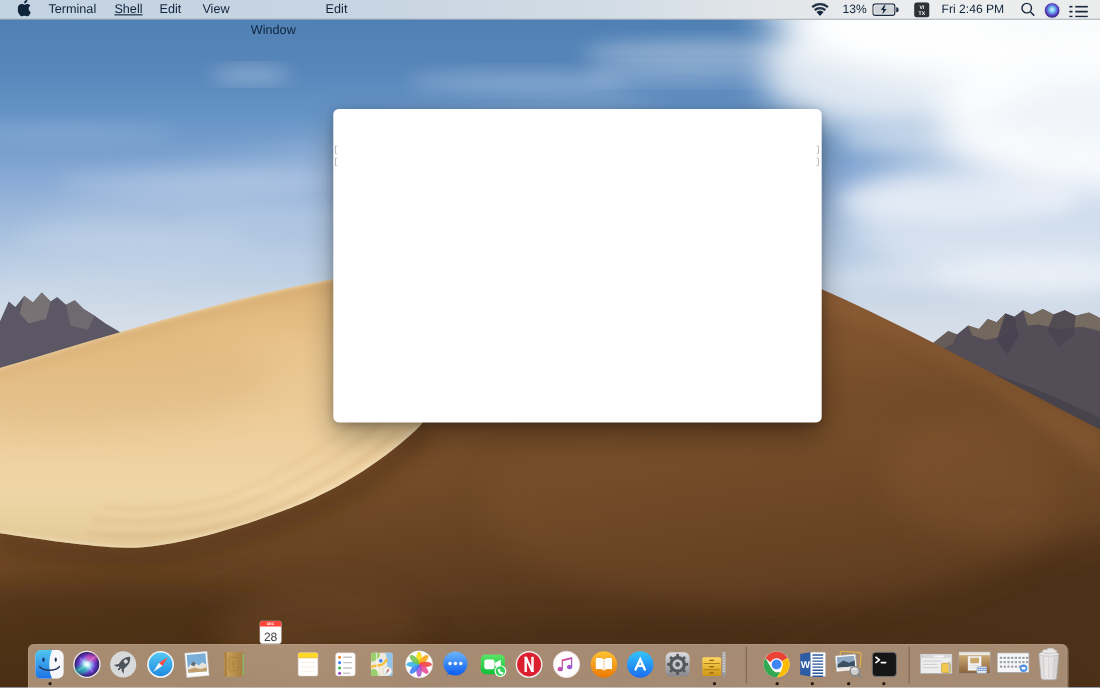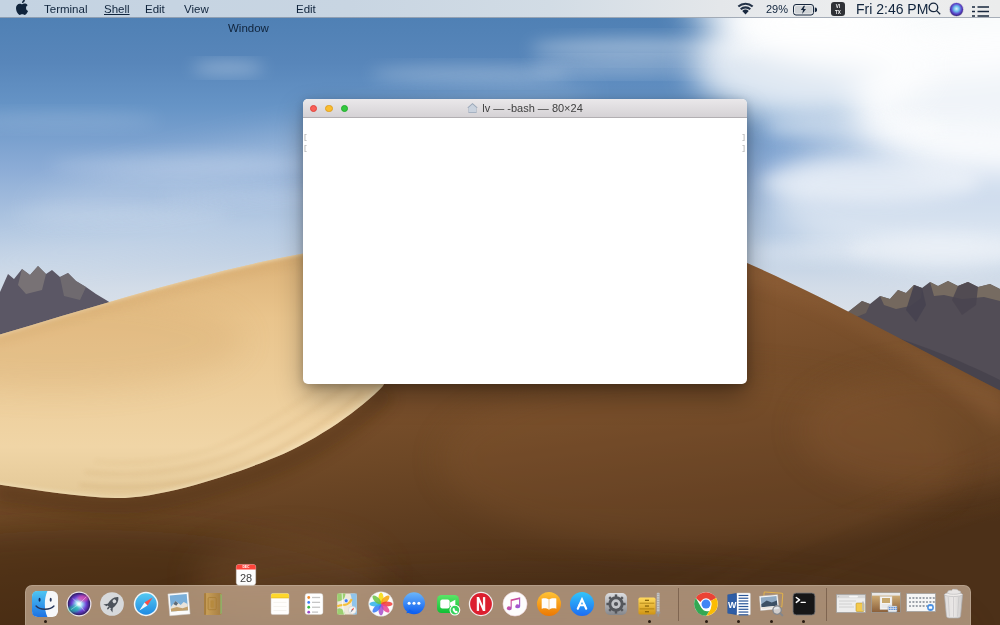--- a/index.html
+++ b/index.html
@@ -168,33 +168,33 @@
   <span class="mi" style="left:145px;">Edit</span>
   <span class="mi" style="left:184px;">View</span>
   <span class="mi" style="left:228px;margin-top:19px;">Window</span>
   <span class="mi" style="left:296px;">Edit</span>
 
   <span class="mi" style="left:736px; top:1px;"><svg width="19" height="14" viewBox="0 0 17 13" fill="#17273d">
           <path d="M8.5 12.6 L5.5 9.2 A4.6 4.6 0 0 1 11.5 9.2 Z"></path>
           <path d="M3.4 6.9 A7.5 7.5 0 0 1 13.6 6.9 L12.3 8.4 A5.6 5.6 0 0 0 4.7 8.4 Z" opacity="0.95"></path>
           <path d="M1.2 4.4 A10.7 10.7 0 0 1 15.8 4.4 L14.5 5.9 A8.8 8.8 0 0 0 2.5 5.9 Z" opacity="0.95"></path>
         </svg></span>
-  <span class="mi" style="left:766px; font-size:11px;">29%</span>
+  <span class="mi" style="left:766px; font-size:11px;">13%</span>
   <span class="mi" style="left:793px; top:2.5px;"><svg width="24" height="12" viewBox="0 0 24 12">
           <rect x="0.5" y="0.5" width="20" height="10.5" rx="2.5" fill="none" stroke="#17273d" stroke-width="1"></rect>
           <rect x="2" y="2" width="17.5" height="7.5" rx="1.5" fill="#17273d" opacity="0.12"></rect>
           <path d="M10.8 1.8 L7.8 6 L10 6 L9.2 9.9 L13 5.1 L10.6 5.1 L12 1.8 Z" fill="#17273d"></path>
           <path d="M21.8 3.6 a2 2 0 0 1 0 4.6 Z" fill="#17273d"></path>
         </svg></span>
   <span class="mi" style="left:831px; top:2px;"><svg width="14" height="14" viewBox="0 0 14 14">
           <rect width="14" height="14" rx="3" fill="#2f3136"></rect>
           <text x="7" y="6" font-size="4.6" fill="#fff" text-anchor="middle" font-family="Liberation Sans" font-weight="bold">VI</text>
           <text x="7" y="11.6" font-size="4.6" fill="#fff" text-anchor="middle" font-family="Liberation Sans" font-weight="bold">TX</text>
         </svg></span>
-  <span class="mi" style="left:856px; font-size:14px;">Fri 2:46 PM</span>
+  <span class="mi" style="left:856px; font-size:11px;">Fri 2:46 PM</span>
   <span class="mi" style="left:928px; top:2px;"><svg width="13" height="13" viewBox="0 0 13 13" fill="none" stroke="#17273d" stroke-width="1.3">
           <circle cx="5.4" cy="5.4" r="4.3"></circle>
           <line x1="8.6" y1="8.6" x2="12.2" y2="12.2"></line>
         </svg></span>
   <span class="mi" style="left:949px; top:1.5px;"><svg width="15" height="15" viewBox="0 0 14 14">
           <defs>
             <radialGradient id="siriG" cx="0.5" cy="0.45" r="0.6">
               <stop offset="0" stop-color="#dff0fd"></stop>
               <stop offset="0.3" stop-color="#6fc4ef"></stop>
               <stop offset="0.62" stop-color="#5a41c9"></stop>
@@ -208,29 +208,20 @@
           <line x1="0" y1="1" x2="3" y2="1"></line>
           <line x1="5.5" y1="1" x2="17" y2="1"></line>
           <line x1="0" y1="5.5" x2="3" y2="5.5"></line>
           <line x1="5.5" y1="5.5" x2="17" y2="5.5"></line>
           <line x1="0" y1="10" x2="3" y2="10"></line>
           <line x1="5.5" y1="10" x2="17" y2="10"></line>
         </svg></span>
 </div>
 
 <div id="term">
-  <div id="tbar">
-    <div class="tl" id="tl1"></div>
-        <div class="tl" id="tl2"></div>
-        <div class="tl" id="tl3"></div>
-    <div id="ttitle"><svg width="11" height="10" viewBox="0 0 16 15" style="vertical-align:-1px; margin-right:4px;">
-            <path d="M8 0 L16 7 14 7 14 15 2 15 2 7 0 7 Z" fill="#9aa7b8"></path>
-            <path d="M8 2 L13.5 6.8 13.5 13.8 2.5 13.8 2.5 6.8 Z" fill="#c9d2de"></path>
-          </svg>lv — -bash — 80×24</div>
-  </div>
   <div id="tbody">
     <div class="mark" style="left:0px; top:12.5px;">[</div>
     <div class="mark" style="left:0px; top:23.5px;">[</div>
     <div class="mark" style="right:1px; top:12.5px;">]</div>
     <div class="mark" style="right:1px; top:23.5px;">]</div>
   </div>
 </div>
 
 <div id="dock"></div>
 <div id="icons">

